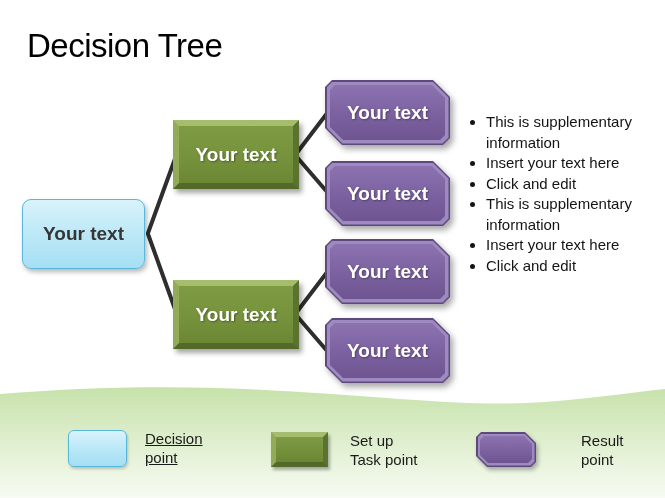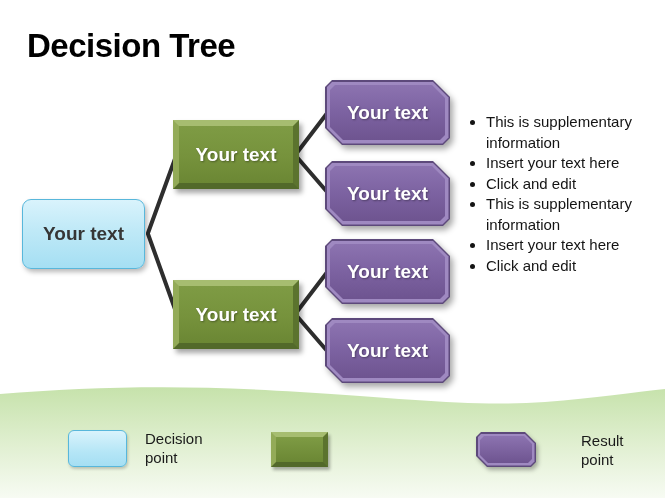--- a/index.html
+++ b/index.html
@@ -5,21 +5,21 @@
   html,body{margin:0;padding:0;background:#fff;}
   .slide{
     position:relative;width:665px;height:498px;background:#ffffff;overflow:hidden;
     font-family:"Liberation Sans",sans-serif;
   }
   .abs{position:absolute;}
   svg{display:block;}
 
   
   .title{
-    left:27px;top:27px;font-size:33px;font-weight:700;color:#000;
+    left:27px;top:27px;font-size:33px;font-weight:400;color:#000;
     letter-spacing:-0.5px;white-space:nowrap;
   }
 
   
   .box-decision{
     left:22px;top:199px;width:121px;height:68px;
     background:linear-gradient(180deg,#d9f3fc 0%,#bfe9f7 45%,#a5dff3 100%);
     border:1.5px solid #58b7db;border-radius:9px;
     box-shadow:2px 3px 5px rgba(0,0,0,0.28);
     display:flex;align-items:center;justify-content:center;
@@ -95,21 +95,21 @@
   .legend-swatch-result .bevel{
     position:absolute;inset:1.5px;background:#9f89c1;
     clip-path:polygon(0 4px,4px 0,calc(100% - 10px) 0,100% 10px,100% calc(100% - 4px),calc(100% - 4px) 100%,10px 100%,0 calc(100% - 10px));
   }
   .legend-swatch-result .fill{
     position:absolute;inset:4px;
     background:linear-gradient(180deg,#8c73b0,#6e5490);
     clip-path:polygon(0 4px,4px 0,calc(100% - 8px) 0,100% 8px,100% calc(100% - 4px),calc(100% - 4px) 100%,8px 100%,0 calc(100% - 8px));
   }
   .legend-label{font-size:15px;line-height:19px;color:#1a1a1a;}
-  .legend-label.l1{left:145px;top:429px;}
+  .legend-label.l1{left:145px;top:429px;text-decoration:underline;}
   .legend-label.l2{left:350px;top:431px;}
   .legend-label.l3{left:558px;top:431px;margin-left:23px;}
 </style>
 </head>
 <body>
 
 <div class="slide">
 
   <svg class="abs wave" width="665" height="115" viewBox="0 0 665 115" aria-hidden="true">
     <defs>
@@ -188,20 +188,24 @@
     <li>Click and edit</li>
   </ul>
 
   <div class="abs legend-swatch-decision"></div>
   <div class="abs legend-label l1">
     <div>Decision</div>
     <div>point</div>
   </div>
 
   <div class="abs legend-swatch-task"></div>
+  <div class="abs legend-label l2">
+    <div>Set up</div>
+    <div>Task point</div>
+  </div>
 
   <div class="abs legend-swatch-result">
     <div class="outer"></div>
       <div class="bevel"></div>
       <div class="fill"></div>
   </div>
   <div class="abs legend-label l3">
     <div>Result</div>
     <div>point</div>
   </div>

